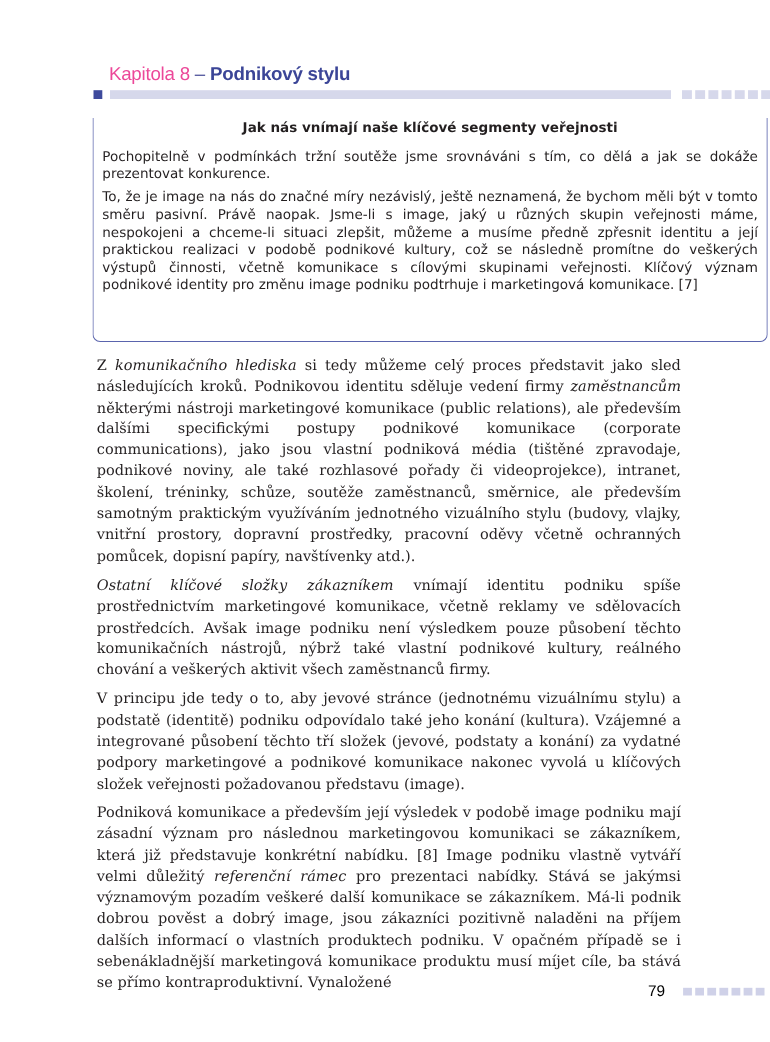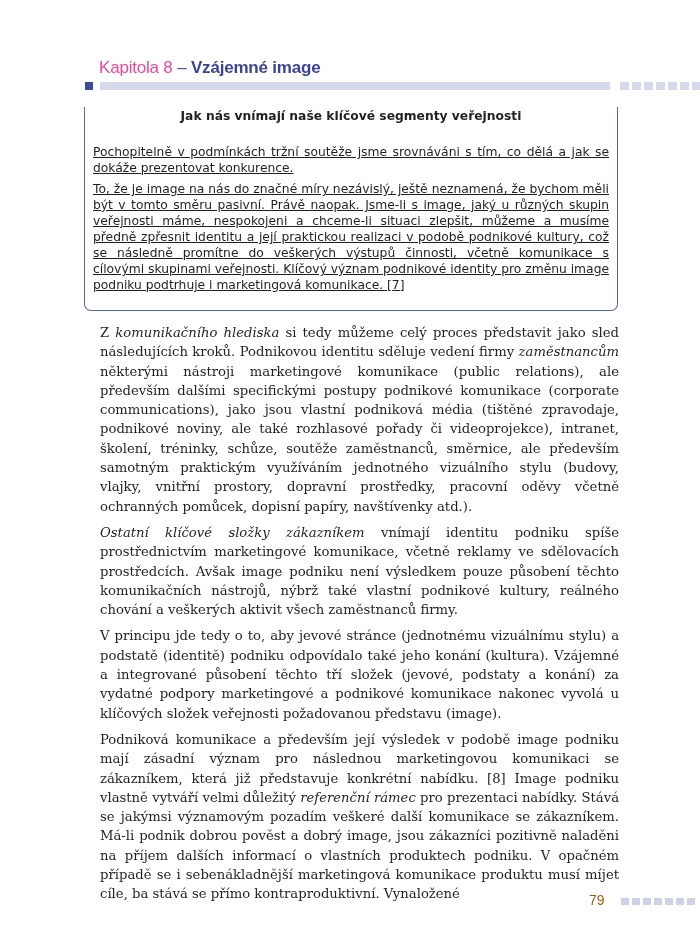--- a/index.html
+++ b/index.html
@@ -18,55 +18,55 @@
   .header-square {
     position: absolute; left: 85px; top: 82px; width: 8px; height: 8px; background: #3e4a9c;
   }
   .header-bar {
     position: absolute; left: 100px; top: 82px; width: 510px; height: 8px; background: #d6d8eb;
   }
   .header-dots { position: absolute; left: 620px; top: 82px; height: 8px; display: flex; gap: 3px; }
   .header-dots span { width: 9px; height: 8px; background: #d6d8eb; display: block; }
 
   .box {
-    position: absolute; left: 84px; top: 107px; width: 534px; height: 204px;
+    position: absolute; left: 84px; top: 107px; width: 614px; height: 204px;
     border-left: 1.5px solid #5a64ad; border-right: 1.5px solid #5a64ad; border-bottom: 1.5px solid #5a64ad;
     border-radius: 0 0 7px 7px;
     font-family: "DejaVu Sans", sans-serif; font-size: 12.3px; line-height: 16px; color: #231f20;
     box-sizing: border-box; padding: 0 8px 0 8px;
   }
   .box h3 {
     margin: 0; text-align: center; font-size: 12.3px; font-weight: bold; line-height: 16px;
   }
   .box h3.first { margin-top: 1px; }
   .box h3.second { margin-top: 8px; }
-  .box p { margin: 20px 0 0 0; text-align: justify; text-decoration: underline; }
+  .box p { margin: 10px 0 0 0; text-align: justify; }
   .box p.p2 { margin-top: 5px; }
 
   .body-text {
     position: absolute; left: 84px; top: 323px; width: 535px;
     font-family: "DejaVu Serif", serif; font-size: 13.2px; line-height: 19.3px; color: #231f20;
   }
-  .body-text p { margin: 0 0 7px 16px; text-align: justify; }
+  .body-text p { margin: 0 0 7px 4px; text-align: justify; }
   .body-text em { font-style: italic; }
 
   .footer-num {
     position: absolute; left: 589px; top: 892px;
-    font-family: "Liberation Sans", sans-serif; font-size: 14px; color: #a16207;
+    font-family: "Liberation Sans", sans-serif; font-size: 14px; color: #000000;
   }
   .footer-dots { position: absolute; left: 621px; top: 898px; display: flex; gap: 3px; }
   .footer-dots span { width: 8px; height: 7px; background: #cfd1e8; display: block; }
 </style>
 </head>
 <body>
 
 <div class="header-title">
   <span class="chap">Kapitola 8</span>
   <span class="dash">–</span>
-  <span class="name">Vzájemné image</span>
+  <span class="name">Podnikový stylu</span>
 </div>
 <div class="header-square"></div>
 <div class="header-bar"></div>
 <div class="header-dots">
   <span></span>
   <span></span>
   <span></span>
   <span></span>
   <span></span>
   <span></span>

